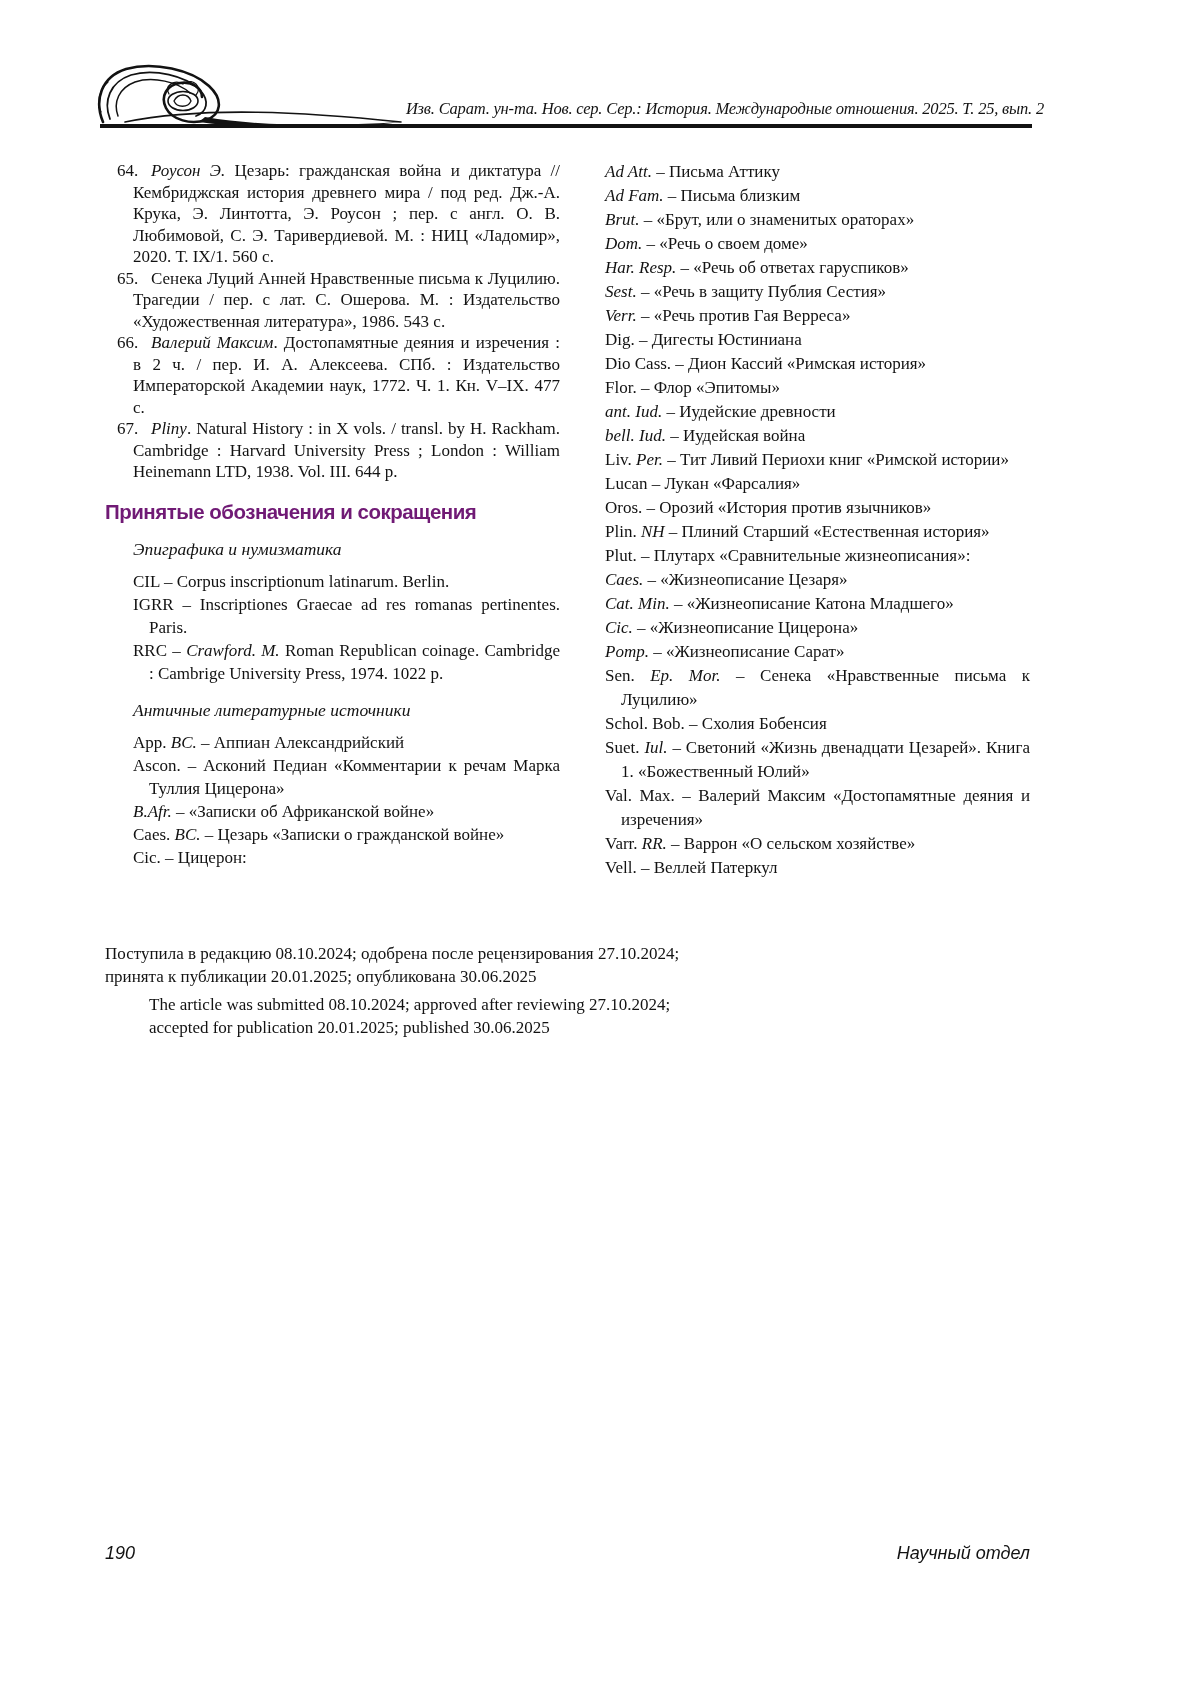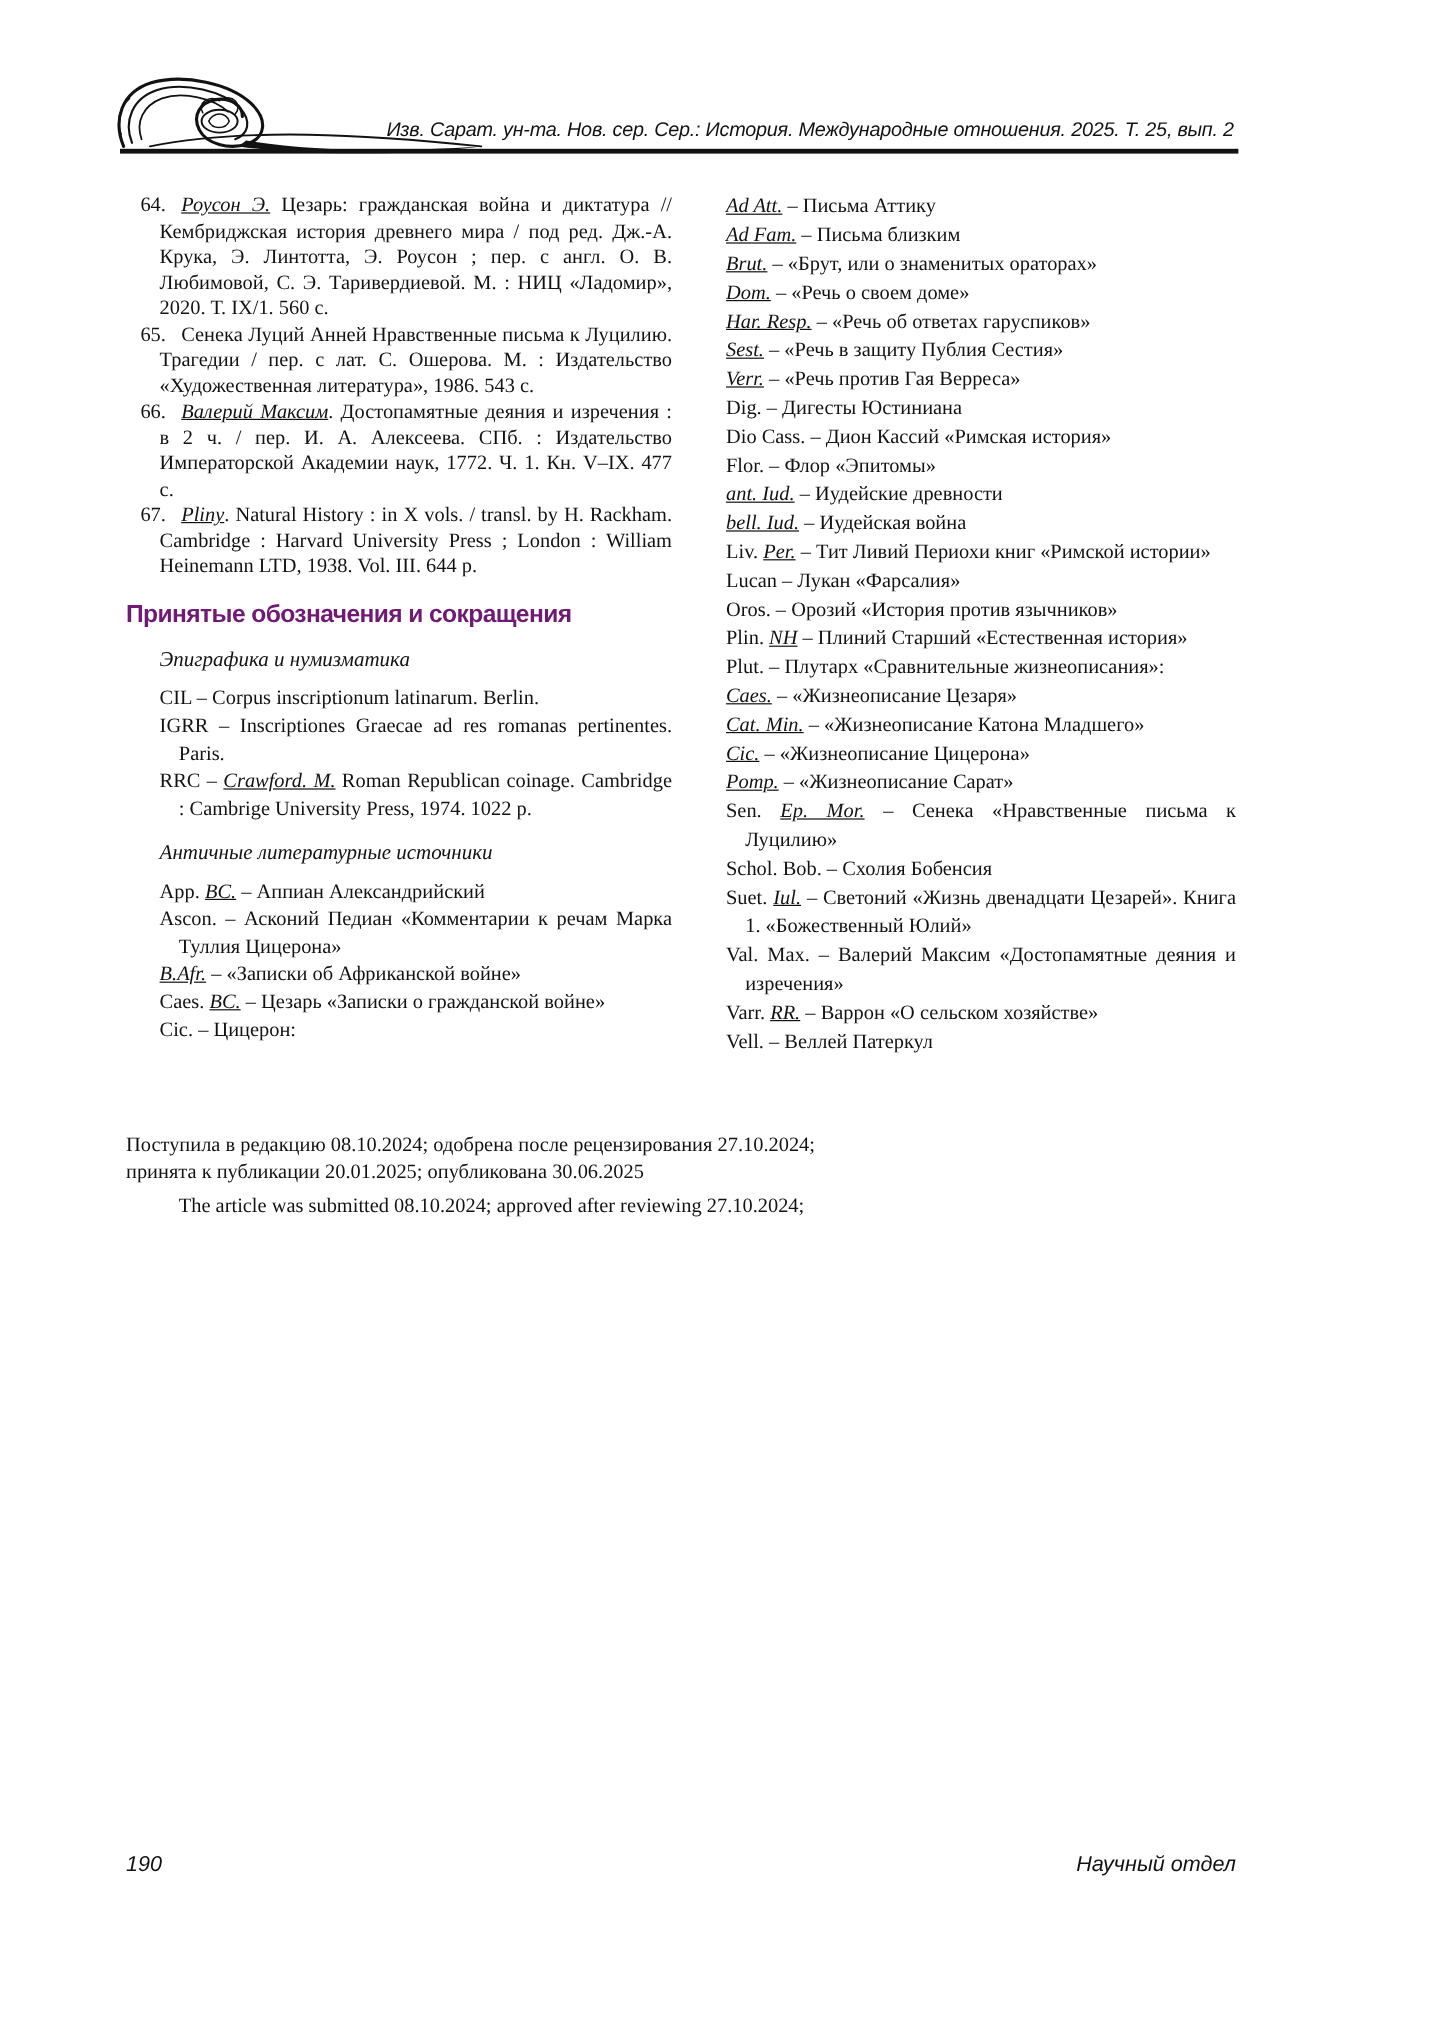--- a/index.html
+++ b/index.html
@@ -6,40 +6,40 @@
   body{
     width:1200px;height:1697px;background:#ffffff;color:#121212;
     font-family:"Liberation Serif","DejaVu Serif",serif;
     position:relative;overflow:hidden;
     -webkit-hyphens:auto;hyphens:auto;
   }
   .page{position:absolute;inset:0;}
   
   .ornament{position:absolute;left:95px;top:64px;width:312px;height:64px;}
   .jtitle{
-    position:absolute;top:99px;left:322px;width:700px;text-align:right;
-    font-family:Liberation Sans, sans-serif;
+    position:absolute;top:99px;left:344px;width:700px;text-align:right;
+    font-family:Liberation Serif, serif;
     font-style:italic;font-size:16.5px;letter-spacing:-0.2px;white-space:nowrap;
   }
   .rule{position:absolute;left:100px;top:124px;width:932px;height:4px;background:#121212;}
   
   .col{position:absolute;top:160px;}
   .col-left{left:105px;width:455px;}
   .col-right{left:605px;width:425px;}
   .ref{font-size:17px;line-height:21.5px;text-align:justify;padding-left:28px;}
   .ref .num{display:inline-block;margin-left:-16px;width:34px;}
   .abbr{font-size:17px;line-height:23px;text-align:justify;padding-left:16px;text-indent:-16px;}
   .col-left .abbr{margin-left:28px;}
   .col-right .abbr{line-height:24px;}
   .abbr-title{
     font-family:"Liberation Sans","DejaVu Sans",sans-serif;font-weight:bold;
     font-size:20.5px;letter-spacing:-0.5px;margin:17px 0 0 0;color:#701a75;
   }
   .subsec{font-style:italic;font-size:17.5px;margin:15px 0 10px 28px;}
-  .it{font-style:italic;text-decoration:underline;}
+  .it{font-style:italic;}
   
   .dates{position:absolute;left:105px;width:760px;font-size:17px;line-height:23px;}
   .dates-ru{top:942px;}
   .dates-en{top:993px;margin-left:44px;}
   
   .pfooter{
     position:absolute;left:105px;top:1543px;width:925px;
     display:flex;justify-content:space-between;align-items:baseline;
     font-family:"Liberation Sans","DejaVu Sans",sans-serif;
     font-style:italic;font-size:18px;
@@ -122,20 +122,21 @@
         <div class="abbr"><span>Vell. – Веллей Патеркул</span></div>
       </div>
   </section>
 
   <div class="dates dates-ru" id="dates-ru">
       <div>Поступила в редакцию 08.10.2024; одобрена после рецензирования 27.10.2024;</div>
       <div>принята к публикации 20.01.2025; опубликована 30.06.2025</div>
     </div>
   <div class="dates dates-en" id="dates-en">
       <div>The article was submitted 08.10.2024; approved after reviewing 27.10.2024;</div>
+      <div>accepted for publication 20.01.2025; published 30.06.2025</div>
     </div>
 
   <div class="pfooter">
     <span>190</span>
     <span>Научный отдел</span>
   </div>
 
 </div>
 
 </body></html>

